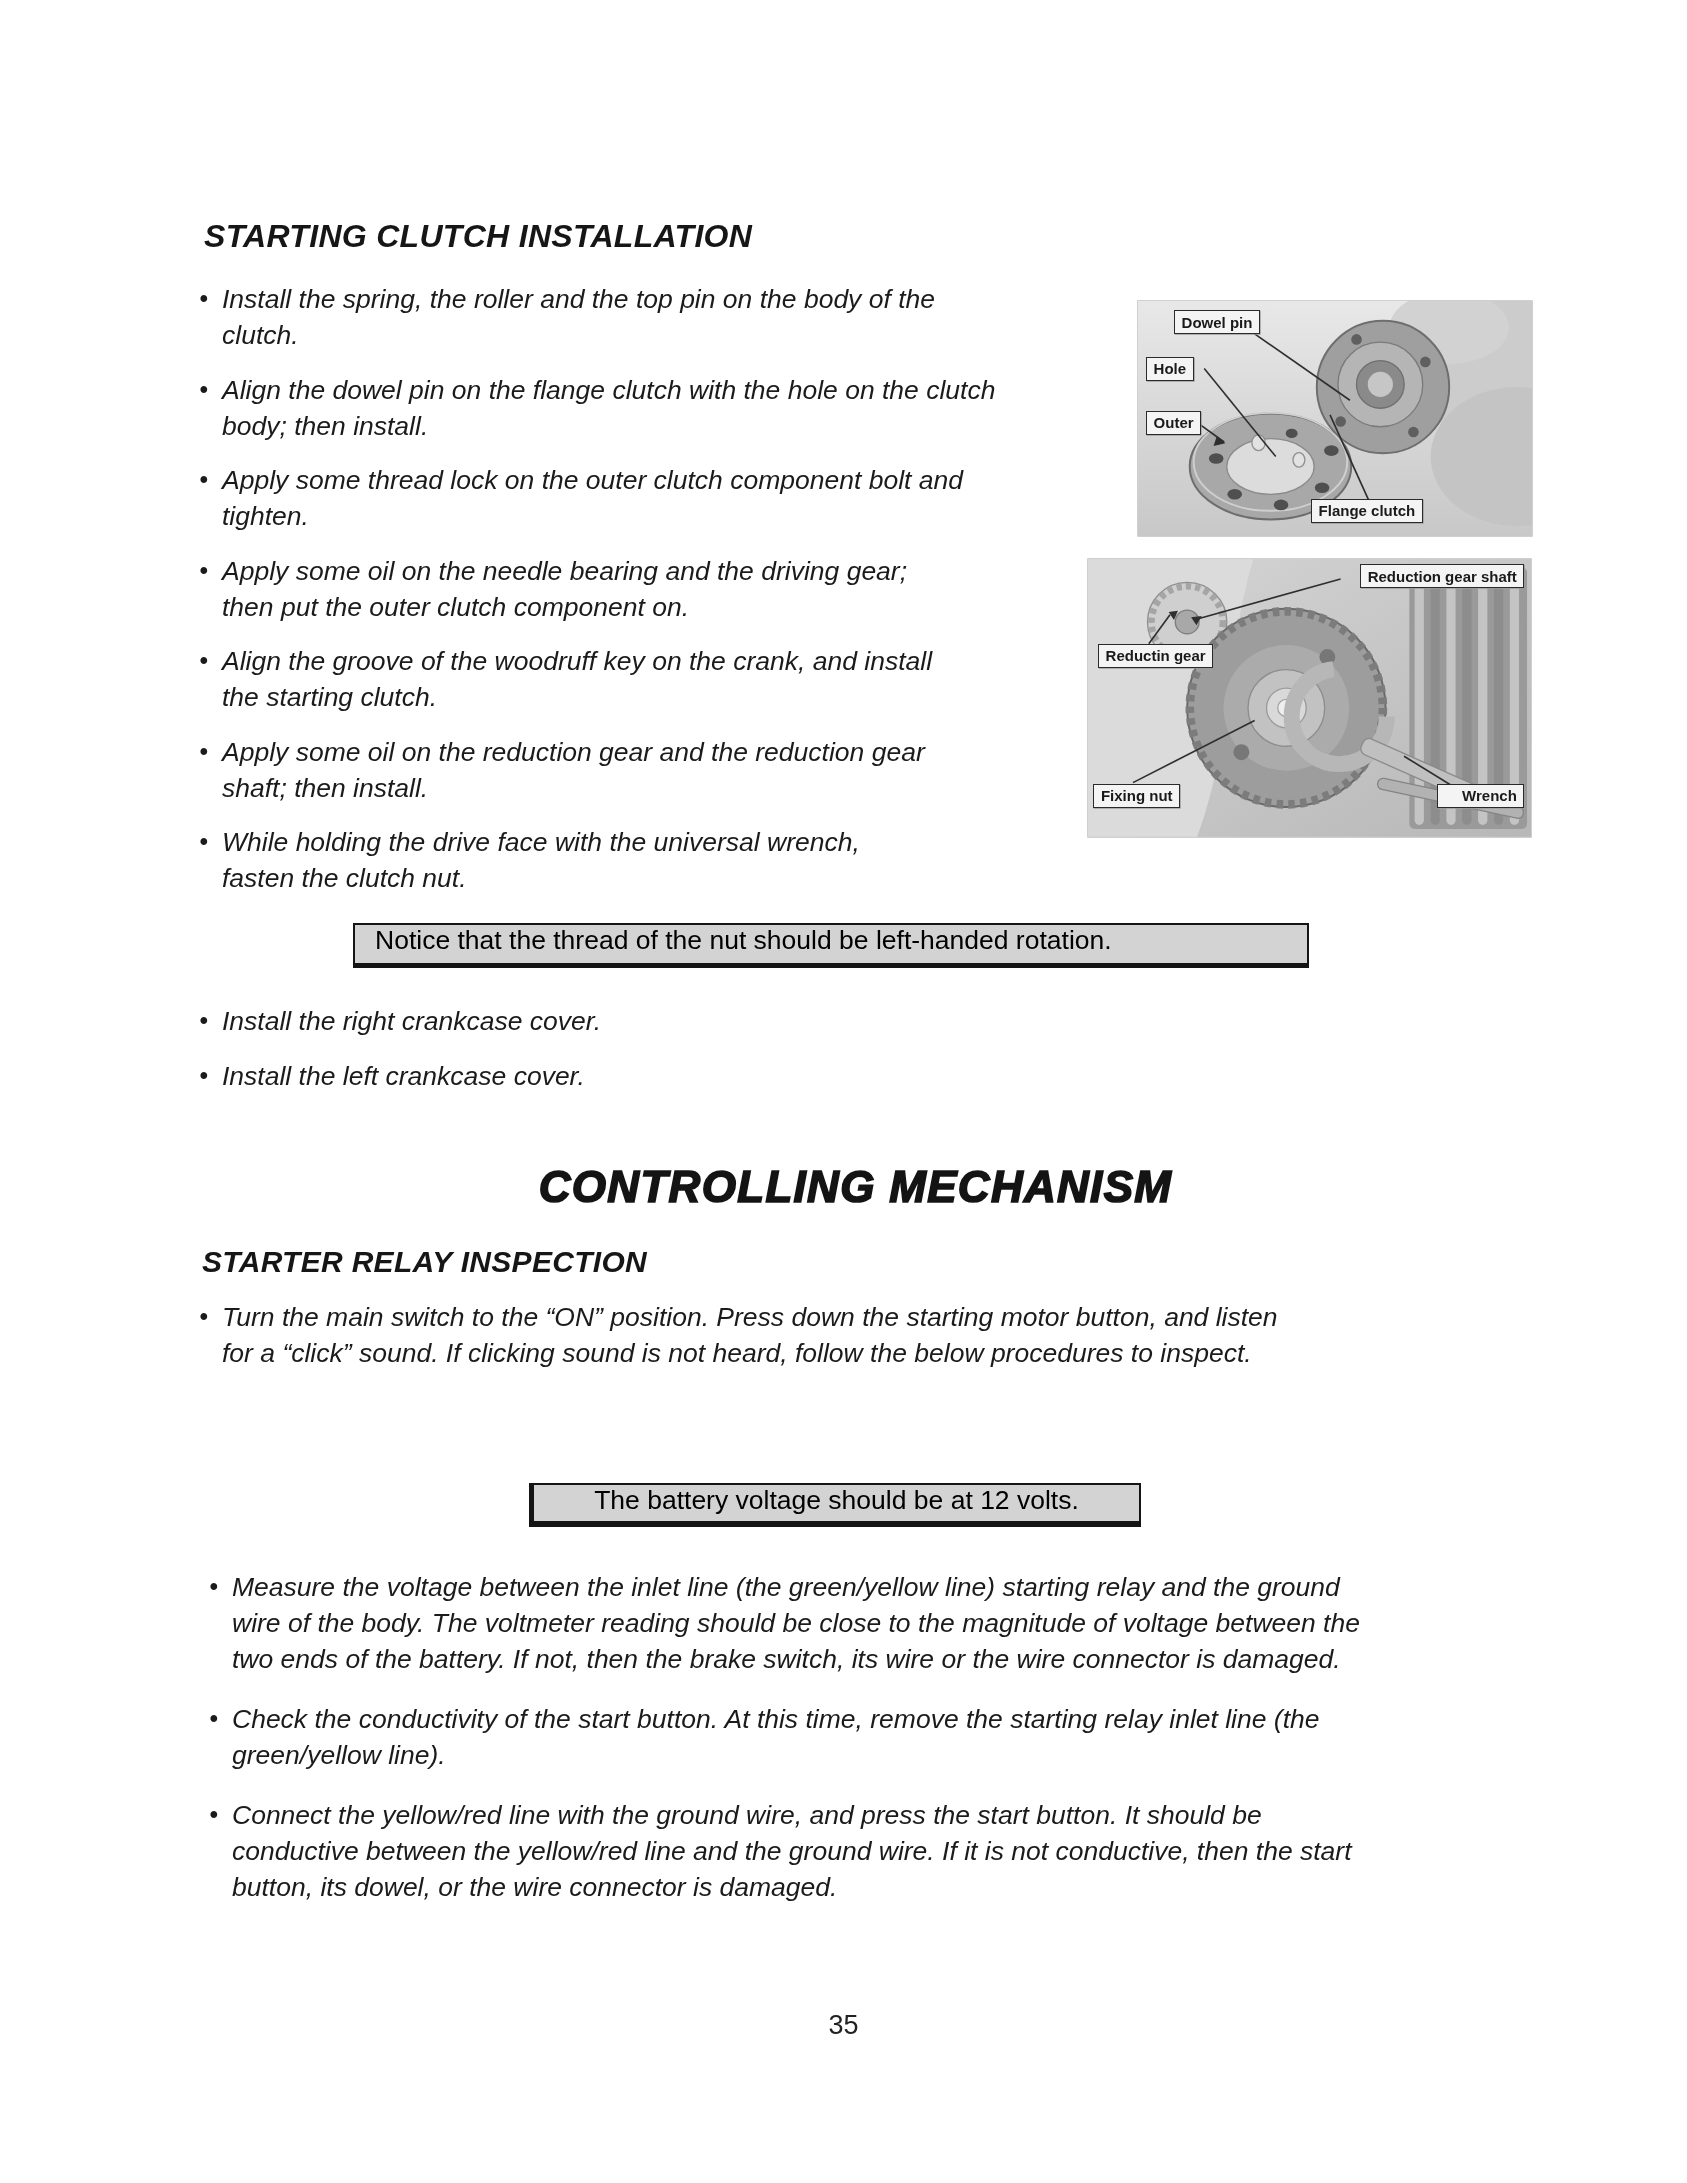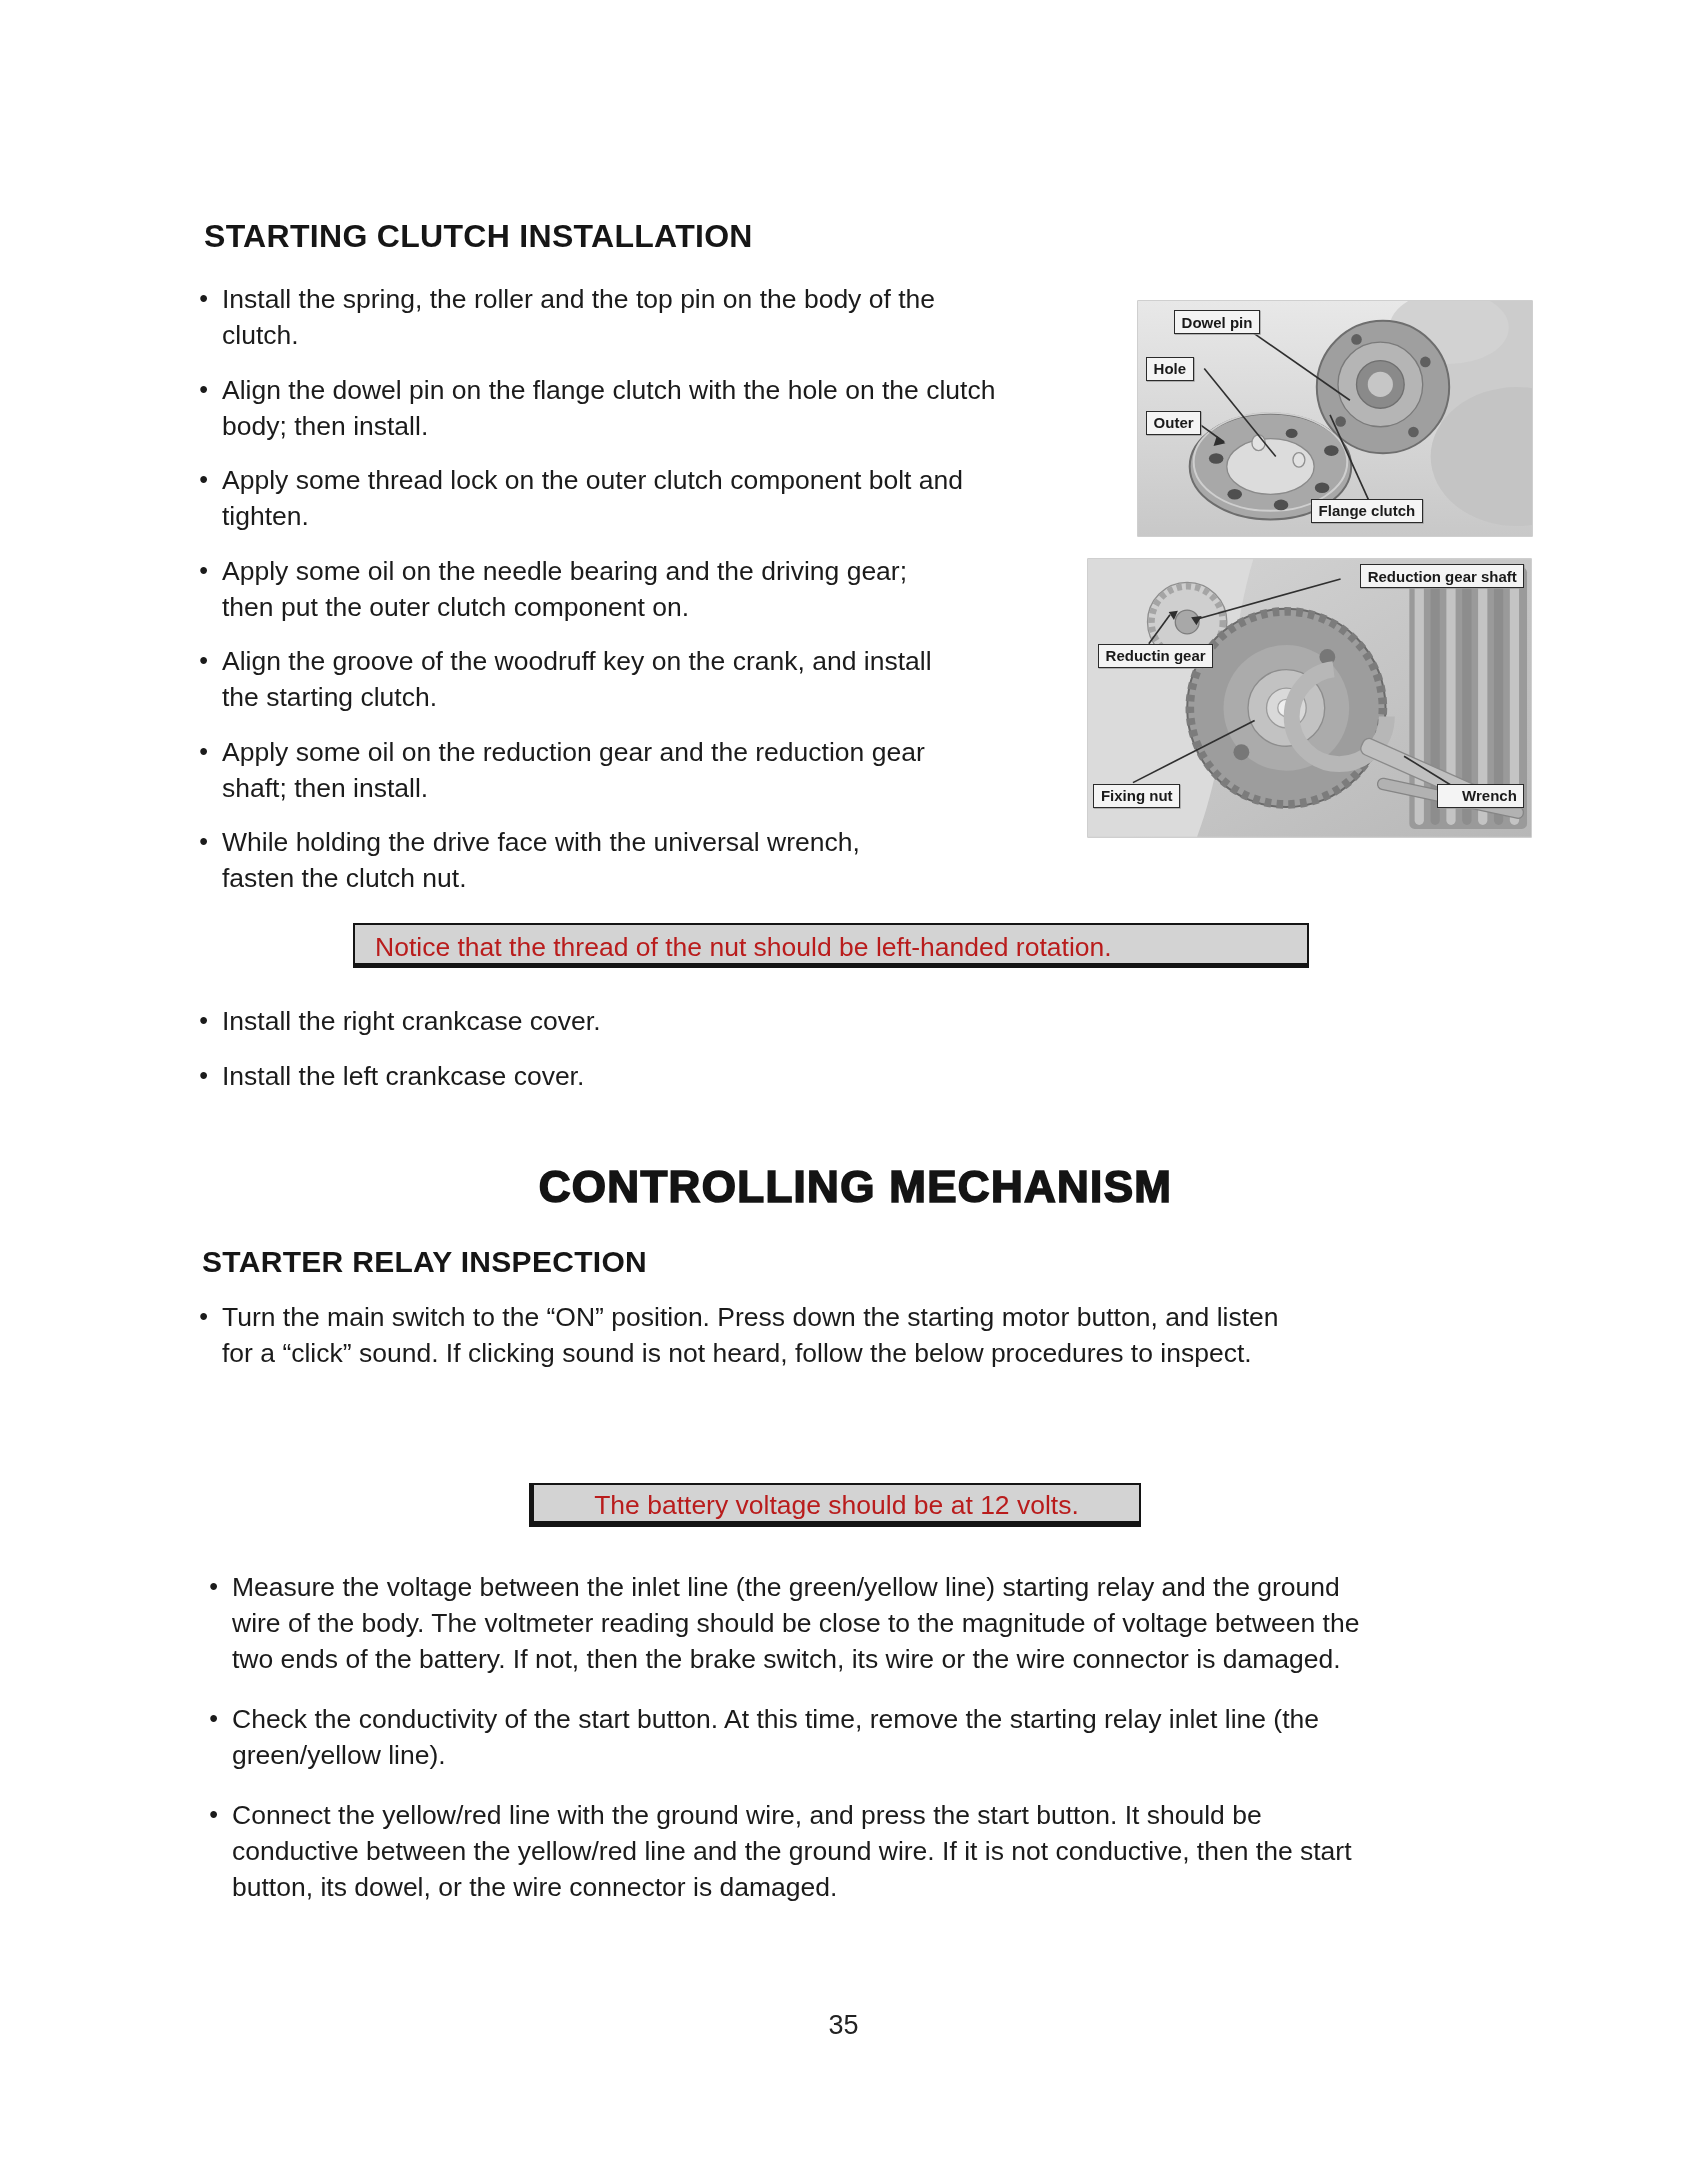--- a/index.html
+++ b/index.html
@@ -5,21 +5,21 @@
   * { box-sizing: border-box; }
   html, body { margin: 0; padding: 0; }
   body {
     width: 1687px; height: 2183px;
     background: #ffffff;
     font-family: "Liberation Sans", sans-serif;
     color: #1b1b1b;
     position: relative;
     overflow: hidden;
   }
-  .abs { position: absolute; }
+  .abs { position: absolute; font-style: italic; }
 
   h2.sec-title {
     margin: 0;
     font-size: 32px;
     font-weight: bold;
     letter-spacing: 0.3px;
     color: #161616;
   }
   h1.big-title {
     margin: 0;
@@ -49,23 +49,23 @@
     font-size: 25px;
   }
   ul.blist-b li.bullet { margin-bottom: 24px; }
 
   .notice-box {
     position: absolute;
     background: #d3d3d3;
     border: 2.6px solid #141414;
     border-bottom-width: 5.3px;
     display: flex;
-    align-items: flex-end;
+    align-items: flex-start;
     font-size: 26.5px;
-    color: #b91c1c;
+    color: #000000;
   }
   .notice-left { padding-left: 20px; }
   .notice-center { justify-content: center; text-align: center; border-left-width: 5.3px; border-bottom-width: 6.6px; }
 
   .photo {
     position: absolute;
     overflow: hidden;
     background: #d9d9d9;
     box-shadow: 0 0 0 0.7px #bbb;
   }

